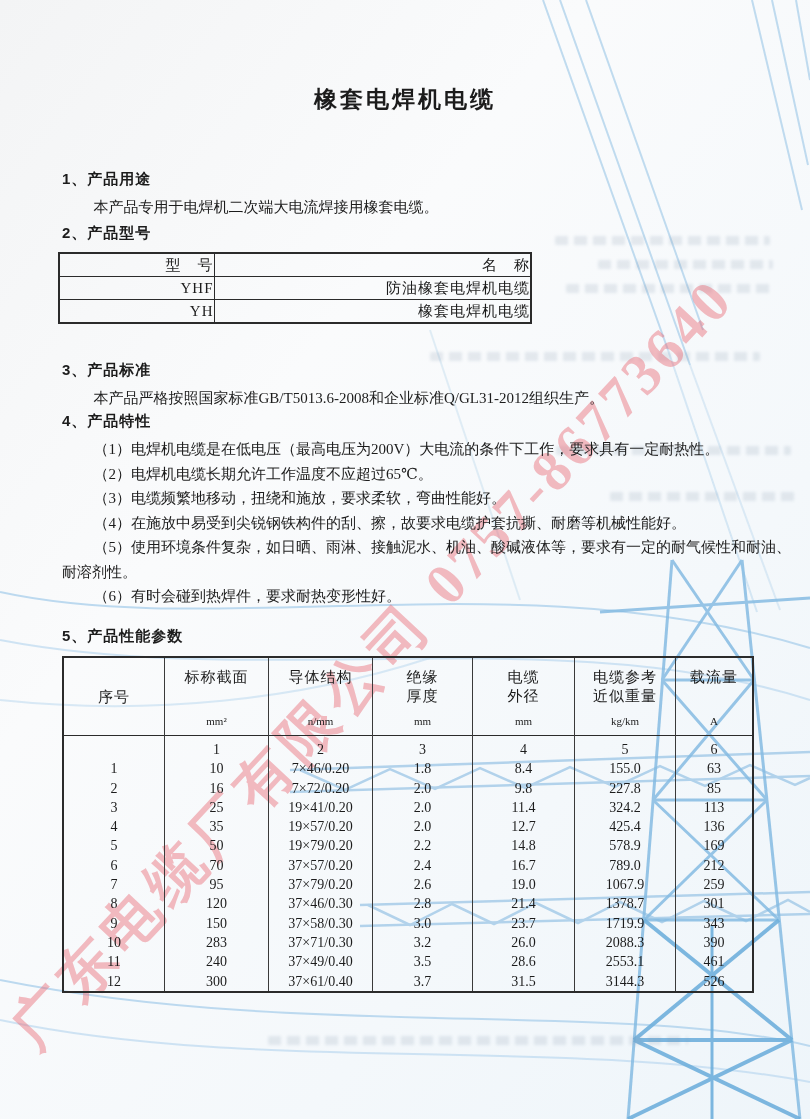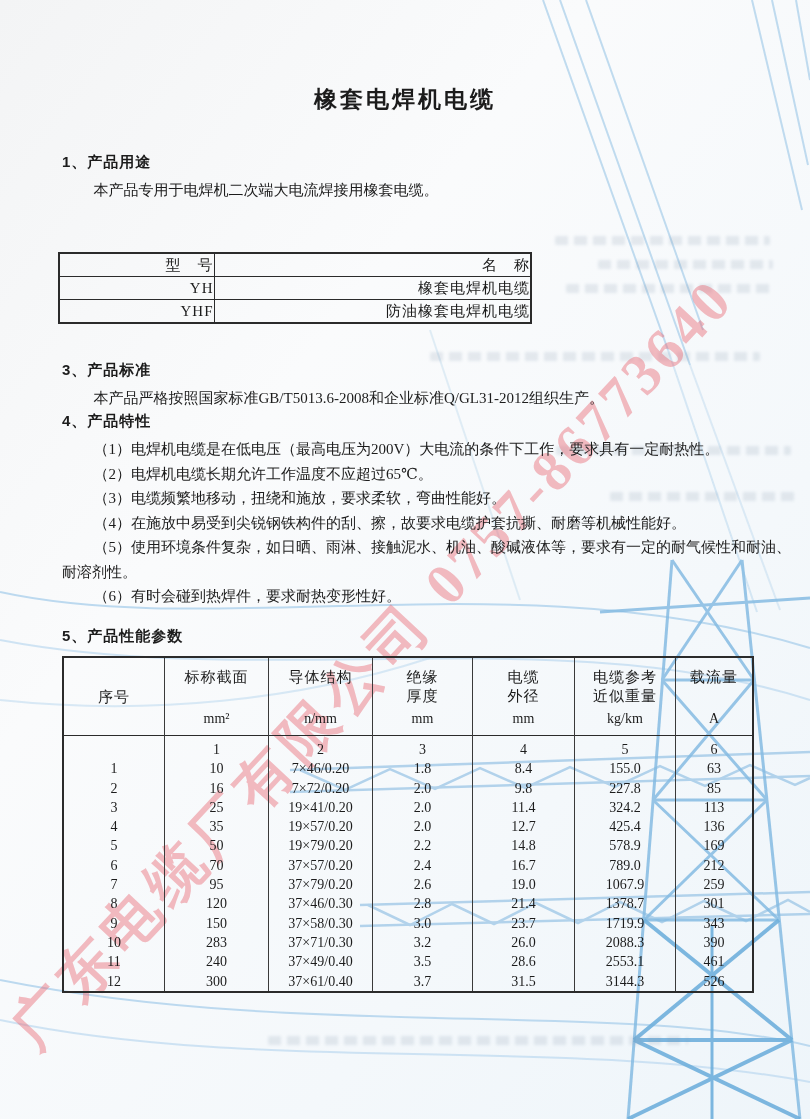--- a/index.html
+++ b/index.html
@@ -56,21 +56,21 @@
   .pt-col:last-child{border-right:none;flex:1;}
   .pt-col.w0{width:100px}.pt-col.w1{width:103px}.pt-col.w2{width:103px}
   .pt-col.w3{width:99px}.pt-col.w4{width:101px}.pt-col.w5{width:100px}
   .pt-head{
     height:78px;border-bottom:1.5px solid #2b2b2b;
     display:flex;flex-direction:column;justify-content:space-between;
     align-items:center;padding:10px 0 8px 0;box-sizing:border-box;
   }
   .pt-head.no-unit{justify-content:center;}
   .pt-name{font-size:15px;white-space:pre-line;text-align:center;line-height:19px;letter-spacing:1px;}
-  .pt-unit{font-size:14px;}
+  .pt-unit{font-size:11px;}
   .pt-body{padding-top:4px;}
   .pt-line{height:19.3px;line-height:19.3px;text-align:center;font-size:14px;}
 </style>
 </head>
 <body>
 
 <div class="page">
 
   <svg class="bg-svg" width="810" height="1119" viewBox="0 0 810 1119">
     <g stroke="#b5d5ec" stroke-width="2" fill="none" opacity="0.85">
@@ -134,45 +134,48 @@
   <div class="watermark">
     <span class="wm-company">广东电缆厂有限公司</span>
     <span> </span>
     <span class="wm-phone">0757-86773640</span>
   </div>
 
   <div class="content-layer">
 
     <h1 class="doc-title">橡套电焊机电缆</h1>
 
-    <div class="sec" style="top:153px;">
+    <div class="sec" style="top:170px;">
       <h2>1、产品用途</h2>
       <p>本产品专用于电焊机二次端大电流焊接用橡套电缆。</p>
     </div>
 
+    <div class="sec" style="top:224px;">
+      <h2>2、产品型号</h2>
+    </div>
 
     <table class="model-table">
       <colgroup>
           <col class="c1">
           <col>
         </colgroup>
       <thead>
         <tr>
           <th>型　号</th>
           <th>名　称</th>
         </tr>
       </thead>
       <tbody>
           <tr>
+            <td>YHF</td>
+            <td>防油橡套电焊机电缆</td>
+          </tr>
+          <tr>
             <td>YH</td>
             <td>橡套电焊机电缆</td>
-          </tr>
-          <tr>
-            <td>YHF</td>
-            <td>防油橡套电焊机电缆</td>
           </tr>
         </tbody>
     </table>
 
     <div class="sec" style="top:345px;margin-top:16px;">
       <h2>3、产品标准</h2>
       <p>本产品严格按照国家标准GB/T5013.6-2008和企业标准Q/GL31-2012组织生产。</p>
     </div>
 
     <div class="sec feat" style="top:412px;">

